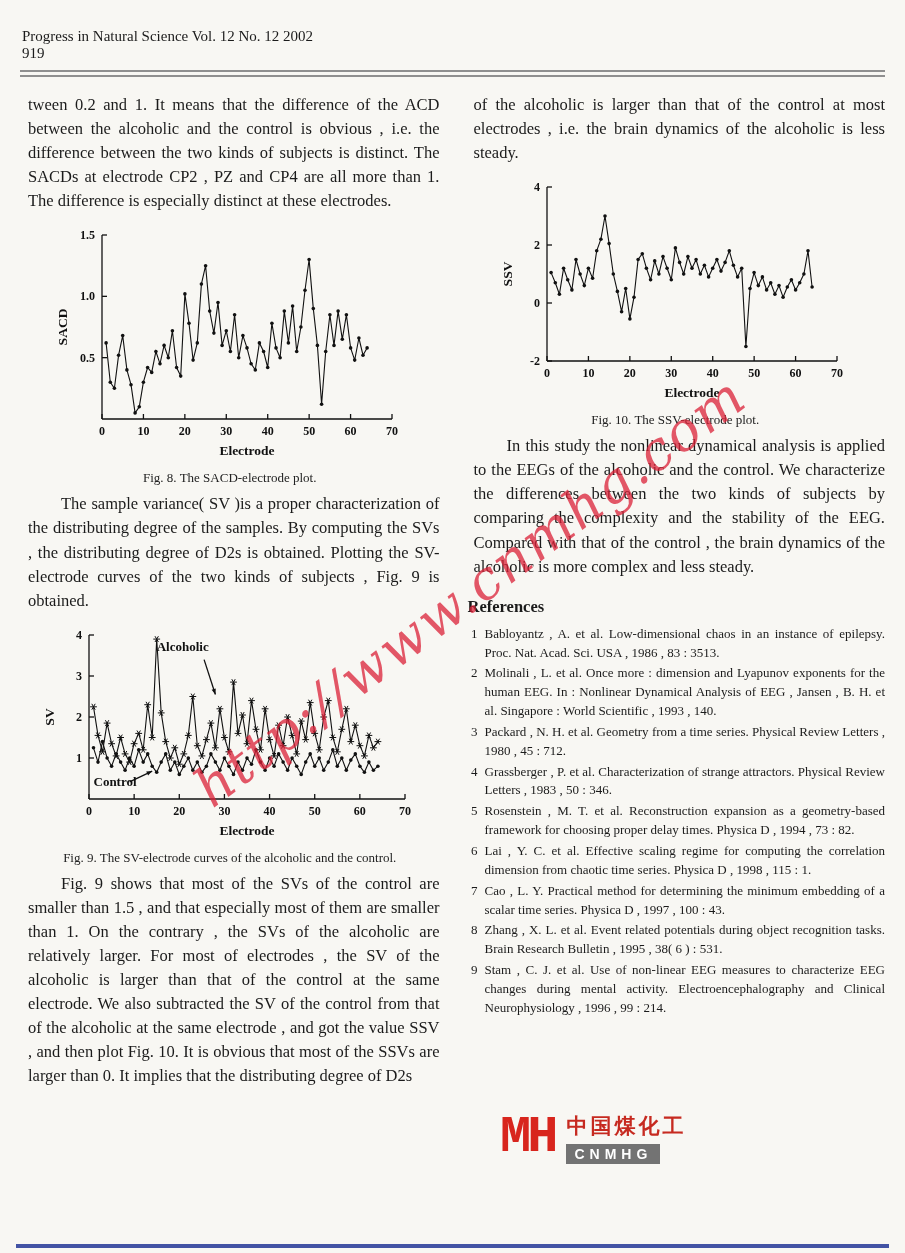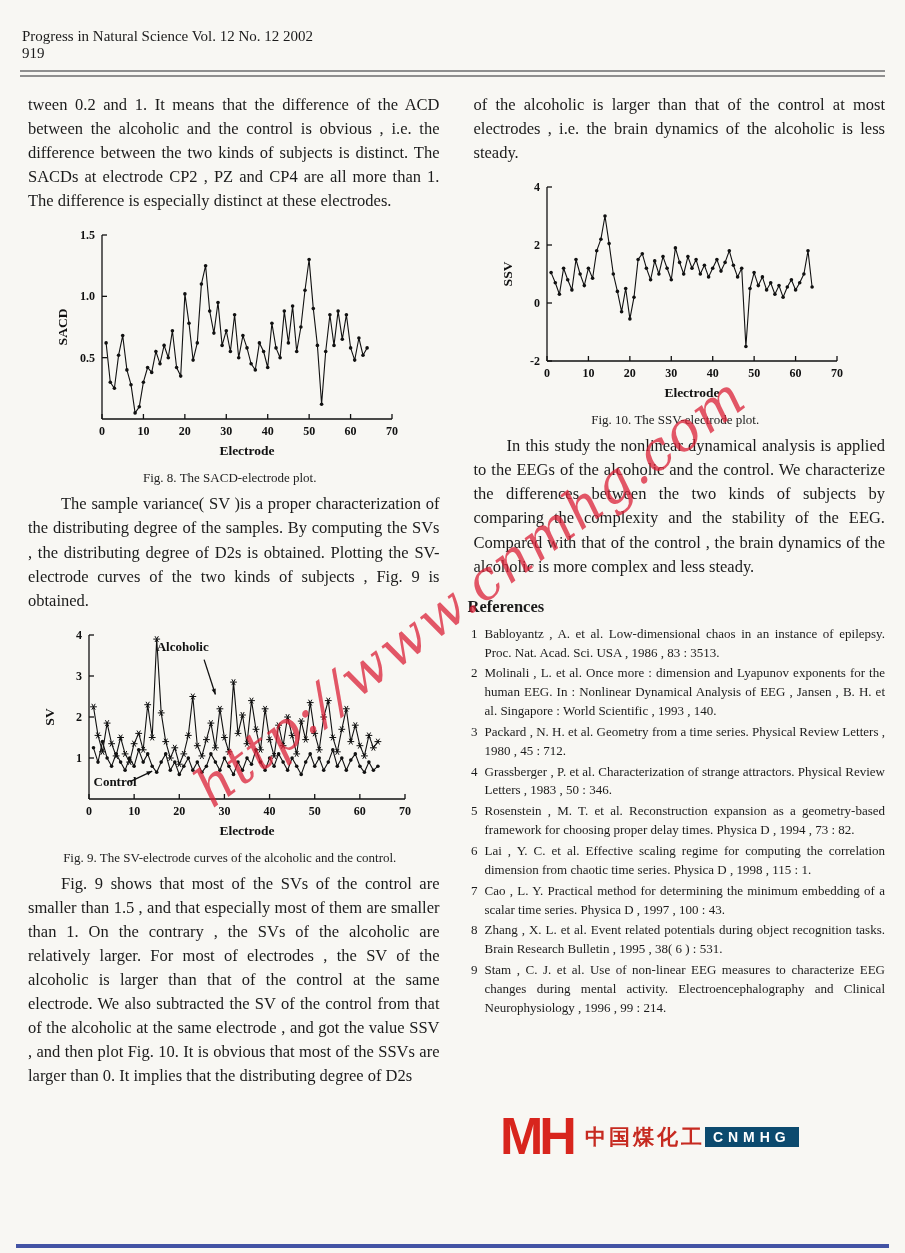--- a/index.html
+++ b/index.html
@@ -28,26 +28,26 @@
   .axlabel{font:700 13.5px "Liberation Serif",serif;}
   .anno{font:700 13px "Liberation Serif",serif;}
   .ax{stroke:#111;stroke-width:1.3;}
   .ln{stroke:#111;stroke-width:1.1;}
   .thin{stroke-width:1;}
   .watermark{position:absolute;left:100px;top:560px;width:740px;text-align:center;
              font-family:"DejaVu Serif",serif;font-style:italic;font-size:54px;
              color:rgba(219,32,55,0.75);transform:rotate(-37deg);
              pointer-events:none;white-space:nowrap;letter-spacing:2px;}
   .logo{position:absolute;left:500px;top:1112px;display:flex;align-items:center;gap:12px;}
-  .logo-mono{font-family:Liberation Sans, sans-serif;font-weight:700;font-size:52px;
+  .logo-mono{font-family:Liberation Mono, monospace;font-weight:700;font-size:52px;
              color:#d8251d;letter-spacing:-4px;line-height:0.95;}
-  .logo-text{display:flex;flex-direction:row;}
+  .logo-text{display:flex;flex-direction:column;}
   .logo-cn{font-family:"DejaVu Sans",sans-serif;font-size:21px;font-weight:700;
            color:#c62a20;letter-spacing:3px;}
-  .logo-en{margin-top:4px;background:#0c4a6e;color:#fff;
+  .logo-en{margin-top:4px;background:#737373;color:#fff;
            font-family:"Liberation Sans",sans-serif;font-size:14px;font-weight:700;
            letter-spacing:5px;padding:2px 8px;align-self:flex-start;}
   .bottom-bar{position:absolute;left:16px;right:16px;bottom:5px;height:4px;background:#4353a4;}
 </style>
 </head>
 <body>
 
 <div class="page">
   <div class="inner">
     <header>

